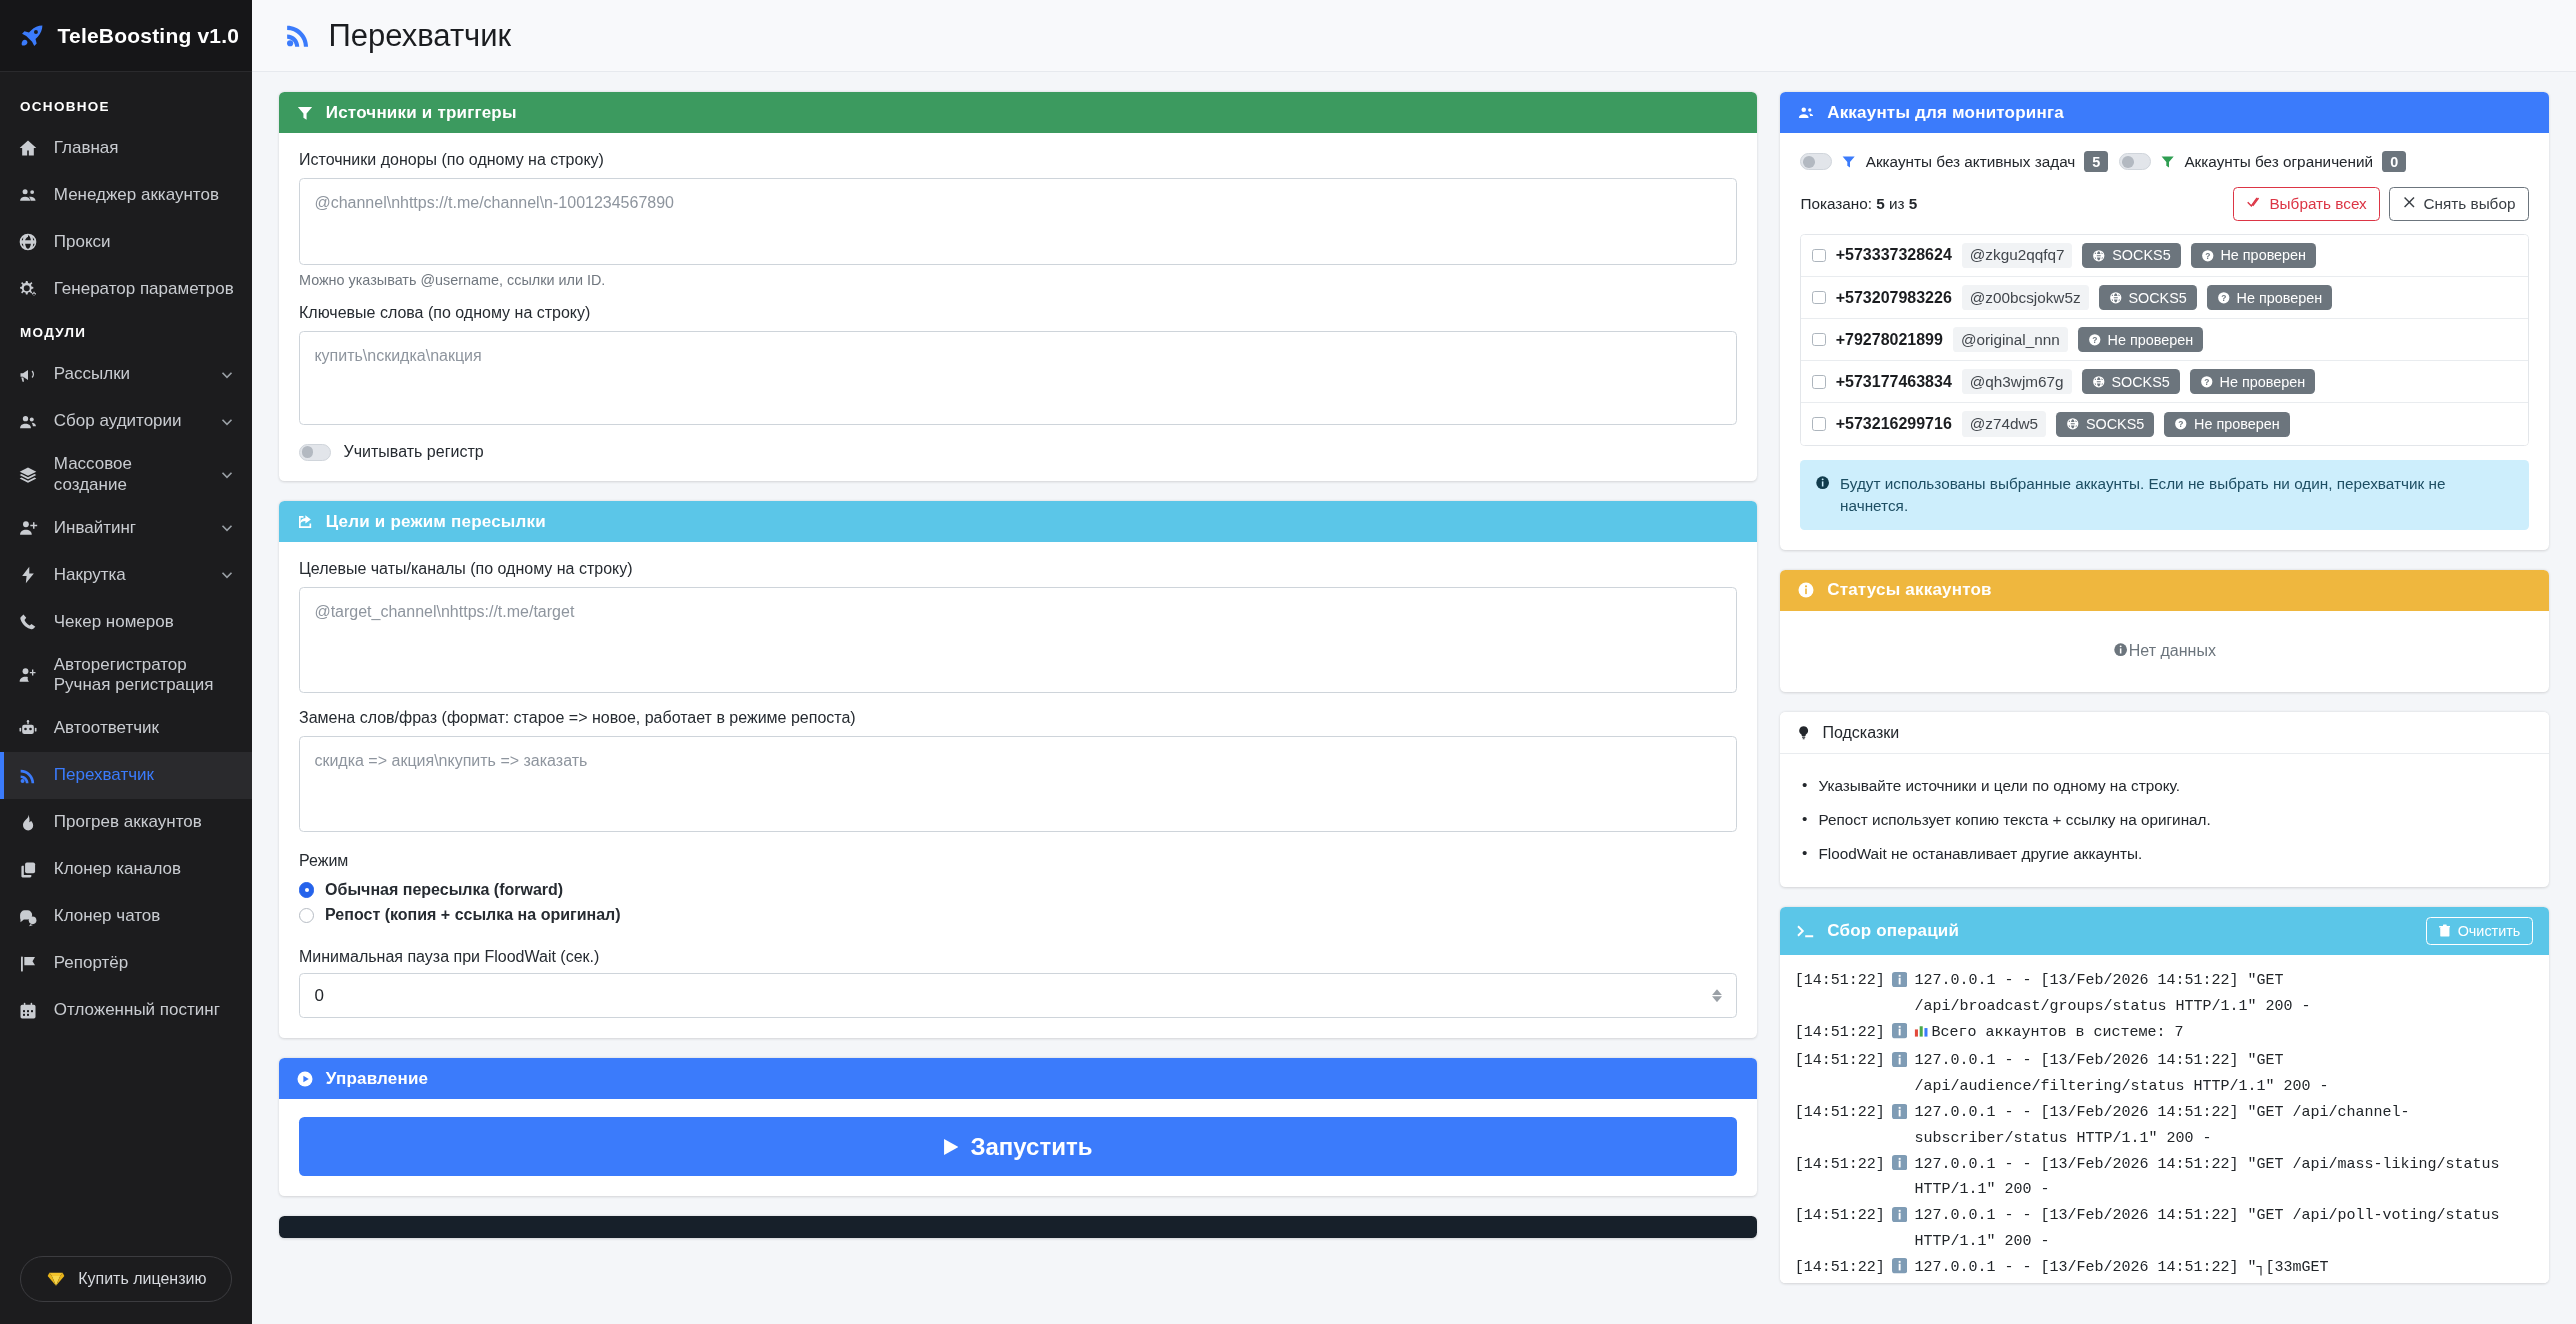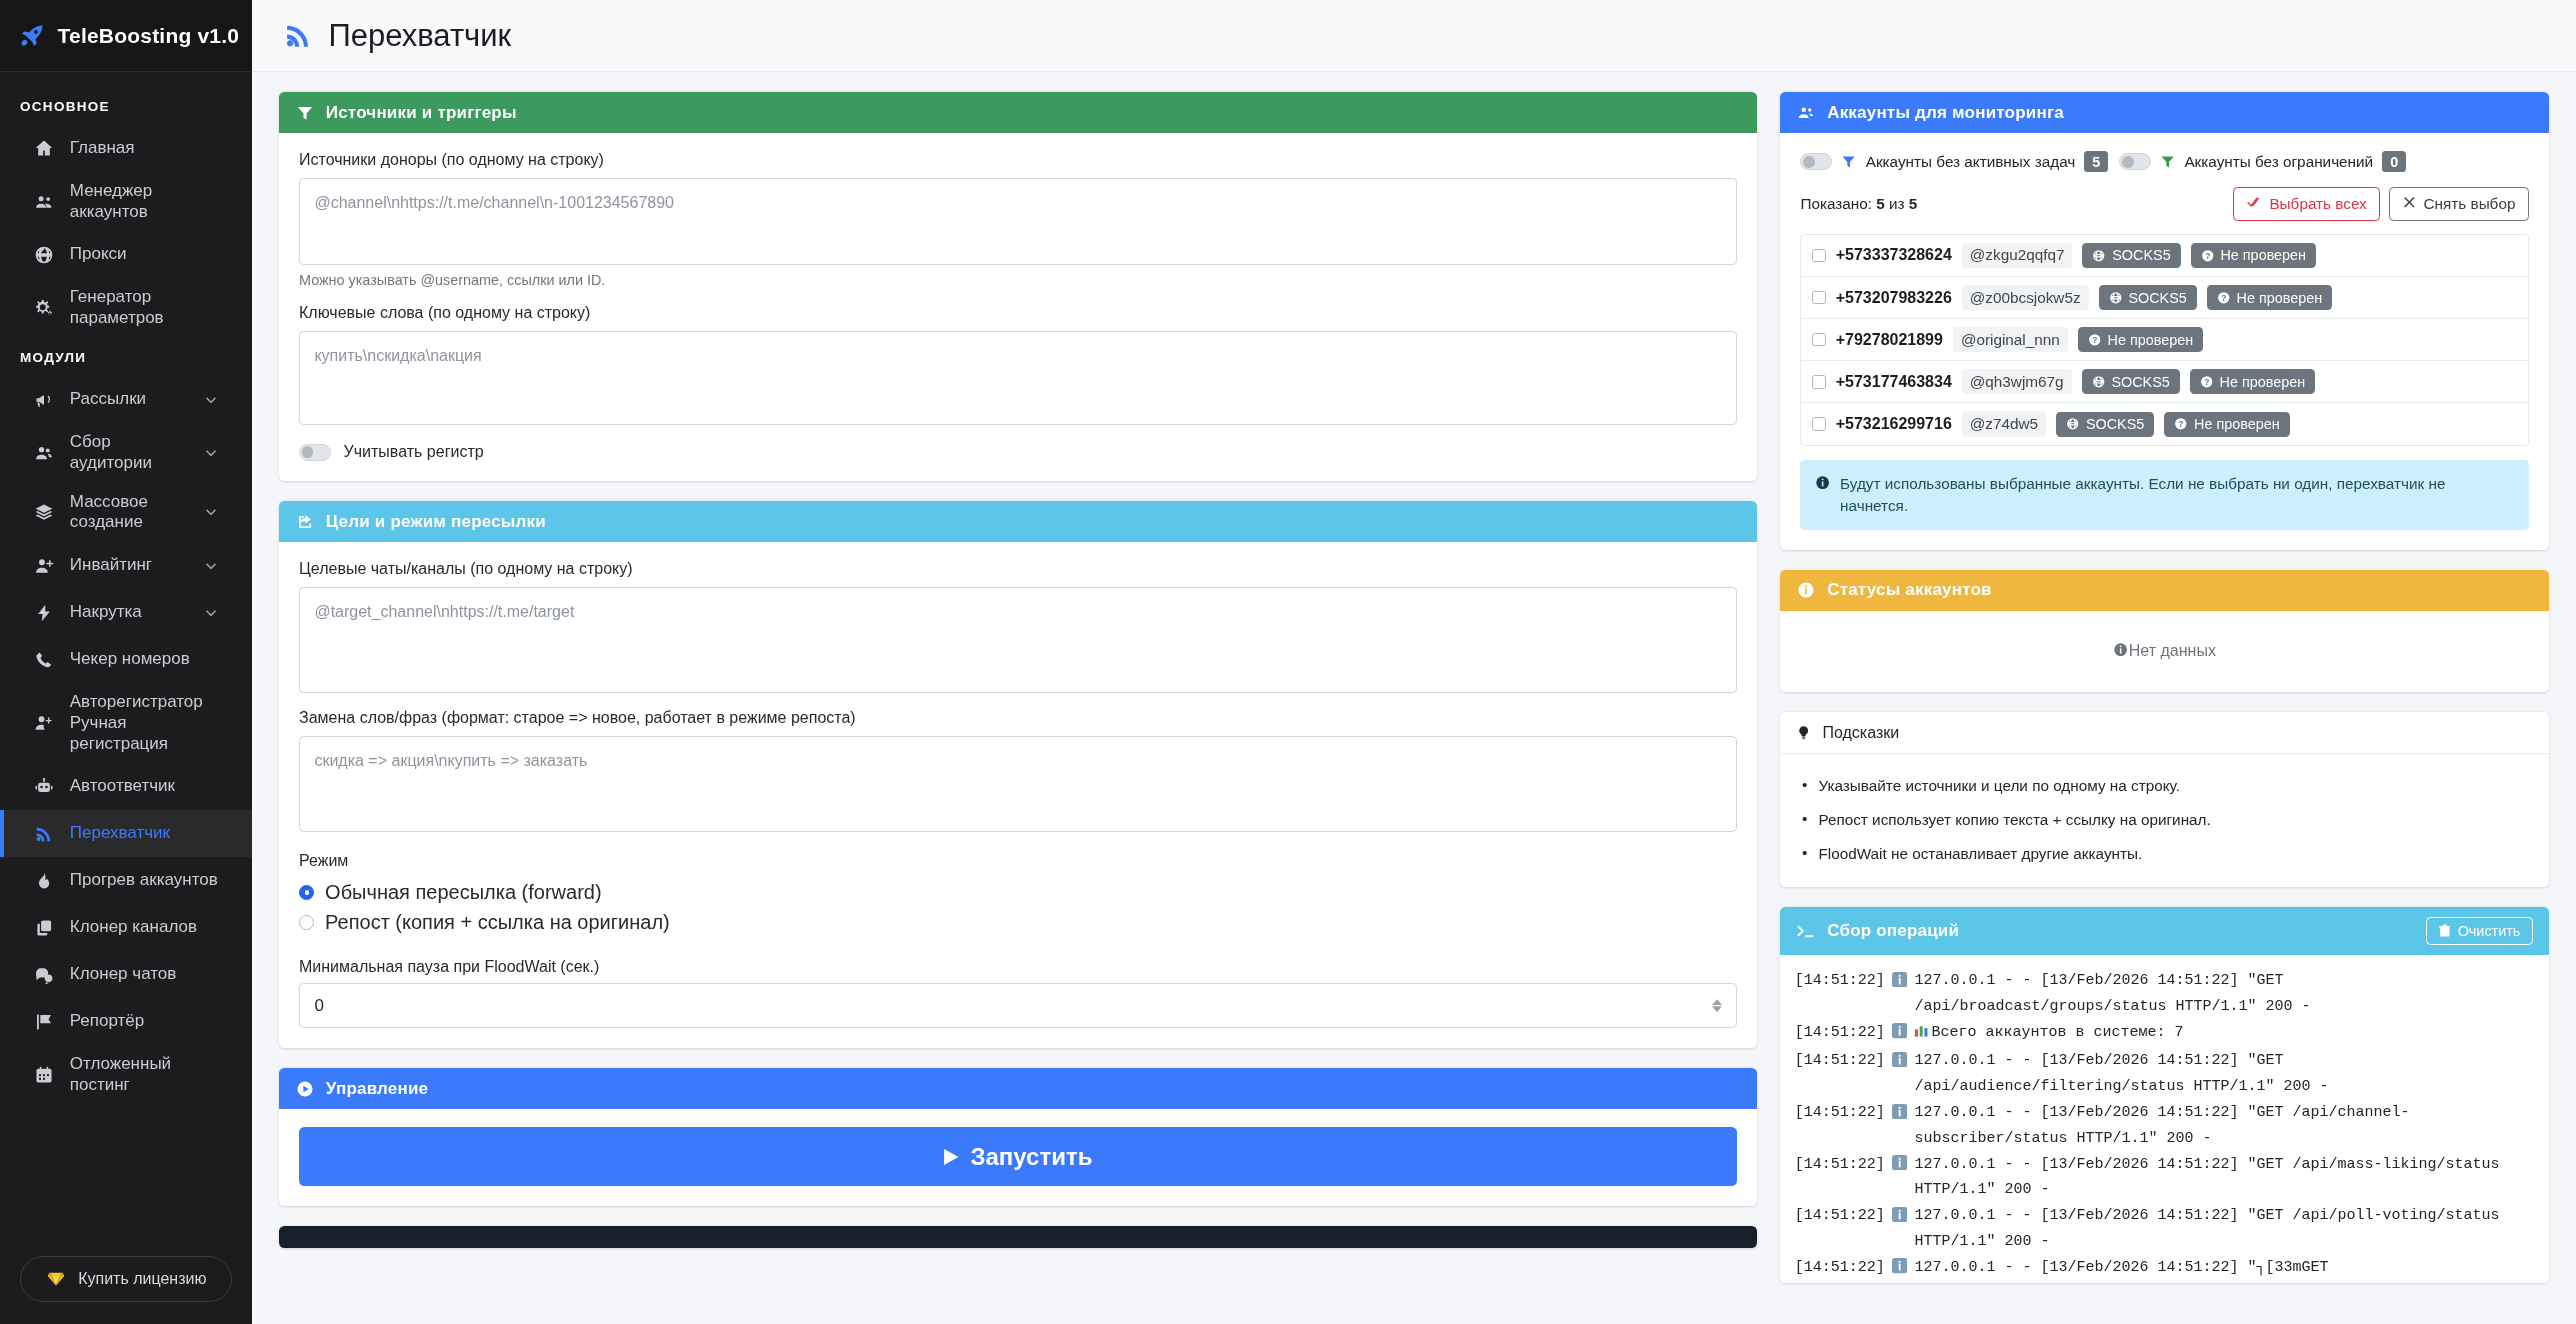--- a/index.html
+++ b/index.html
@@ -33,21 +33,21 @@
     letter-spacing: 0.2px; white-space: nowrap;
   }
   .nav { flex: 1; padding-top: 14.4px; }
   .nav-section {
     font-size: 13.5px; font-weight: bold; letter-spacing: 1.3px;
     color: #ffffff; padding: 12.6px 20px 10.8px 20px;
     text-transform: uppercase;
   }
   .nav-item {
     display: flex; align-items: center; gap: 14.4px;
-    padding: 9px 32px; min-height: 47px;
+    padding: 9px 16px; min-height: 47px;
     color: #c9ccd1; font-size: 17px;
     cursor: pointer; position: relative;
     line-height: 1.22;
   }
   .nav-item .ico {
     width: 23.4px; min-width: 23.4px; height: 23.4px;
     display: flex; align-items: center; justify-content: center;
     color: #c9ccd1;
   }
   .nav-item .ico svg { width: 20px; height: 20px; fill: currentColor; display:block; }
@@ -151,21 +151,21 @@
   .radio {
     width: 15.3px; height: 15.3px; border-radius: 50%;
     border: 1.4px solid #b6bcc4; background: #fff; flex: none;
     position: relative;
   }
   .radio.checked { border-color: #2563eb; background: #2563eb; }
   .radio.checked::after {
     content: ""; position: absolute; left: 4.5px; top: 4.5px;
     width: 4.5px; height: 4.5px; border-radius: 50%; background: #fff;
   }
-  .radio-label { font-size: 20px; color: #262b31; }
+  .radio-label { font-size: 16px; color: #262b31; font-weight: bold; }
   .group-label { font-size: 16px; color: #262b31; margin: 20px 0 7.2px 0; }
 
   .num-input {
     width: 100%; border: 0.9px solid #ced4da; border-radius: 4.5px;
     padding: 11.7px 14.4px; font-size: 17px; color: #212529; background: #fff;
     font-family: "Liberation Sans", "DejaVu Sans", sans-serif;
     display: flex; align-items: center; justify-content: space-between;
   }
   .spinner { display: flex; flex-direction: column; gap: 0.9px; color: #9aa0a6; }
   .spinner svg { width: 10px; height: 6.3px; fill: currentColor; display:block; }

